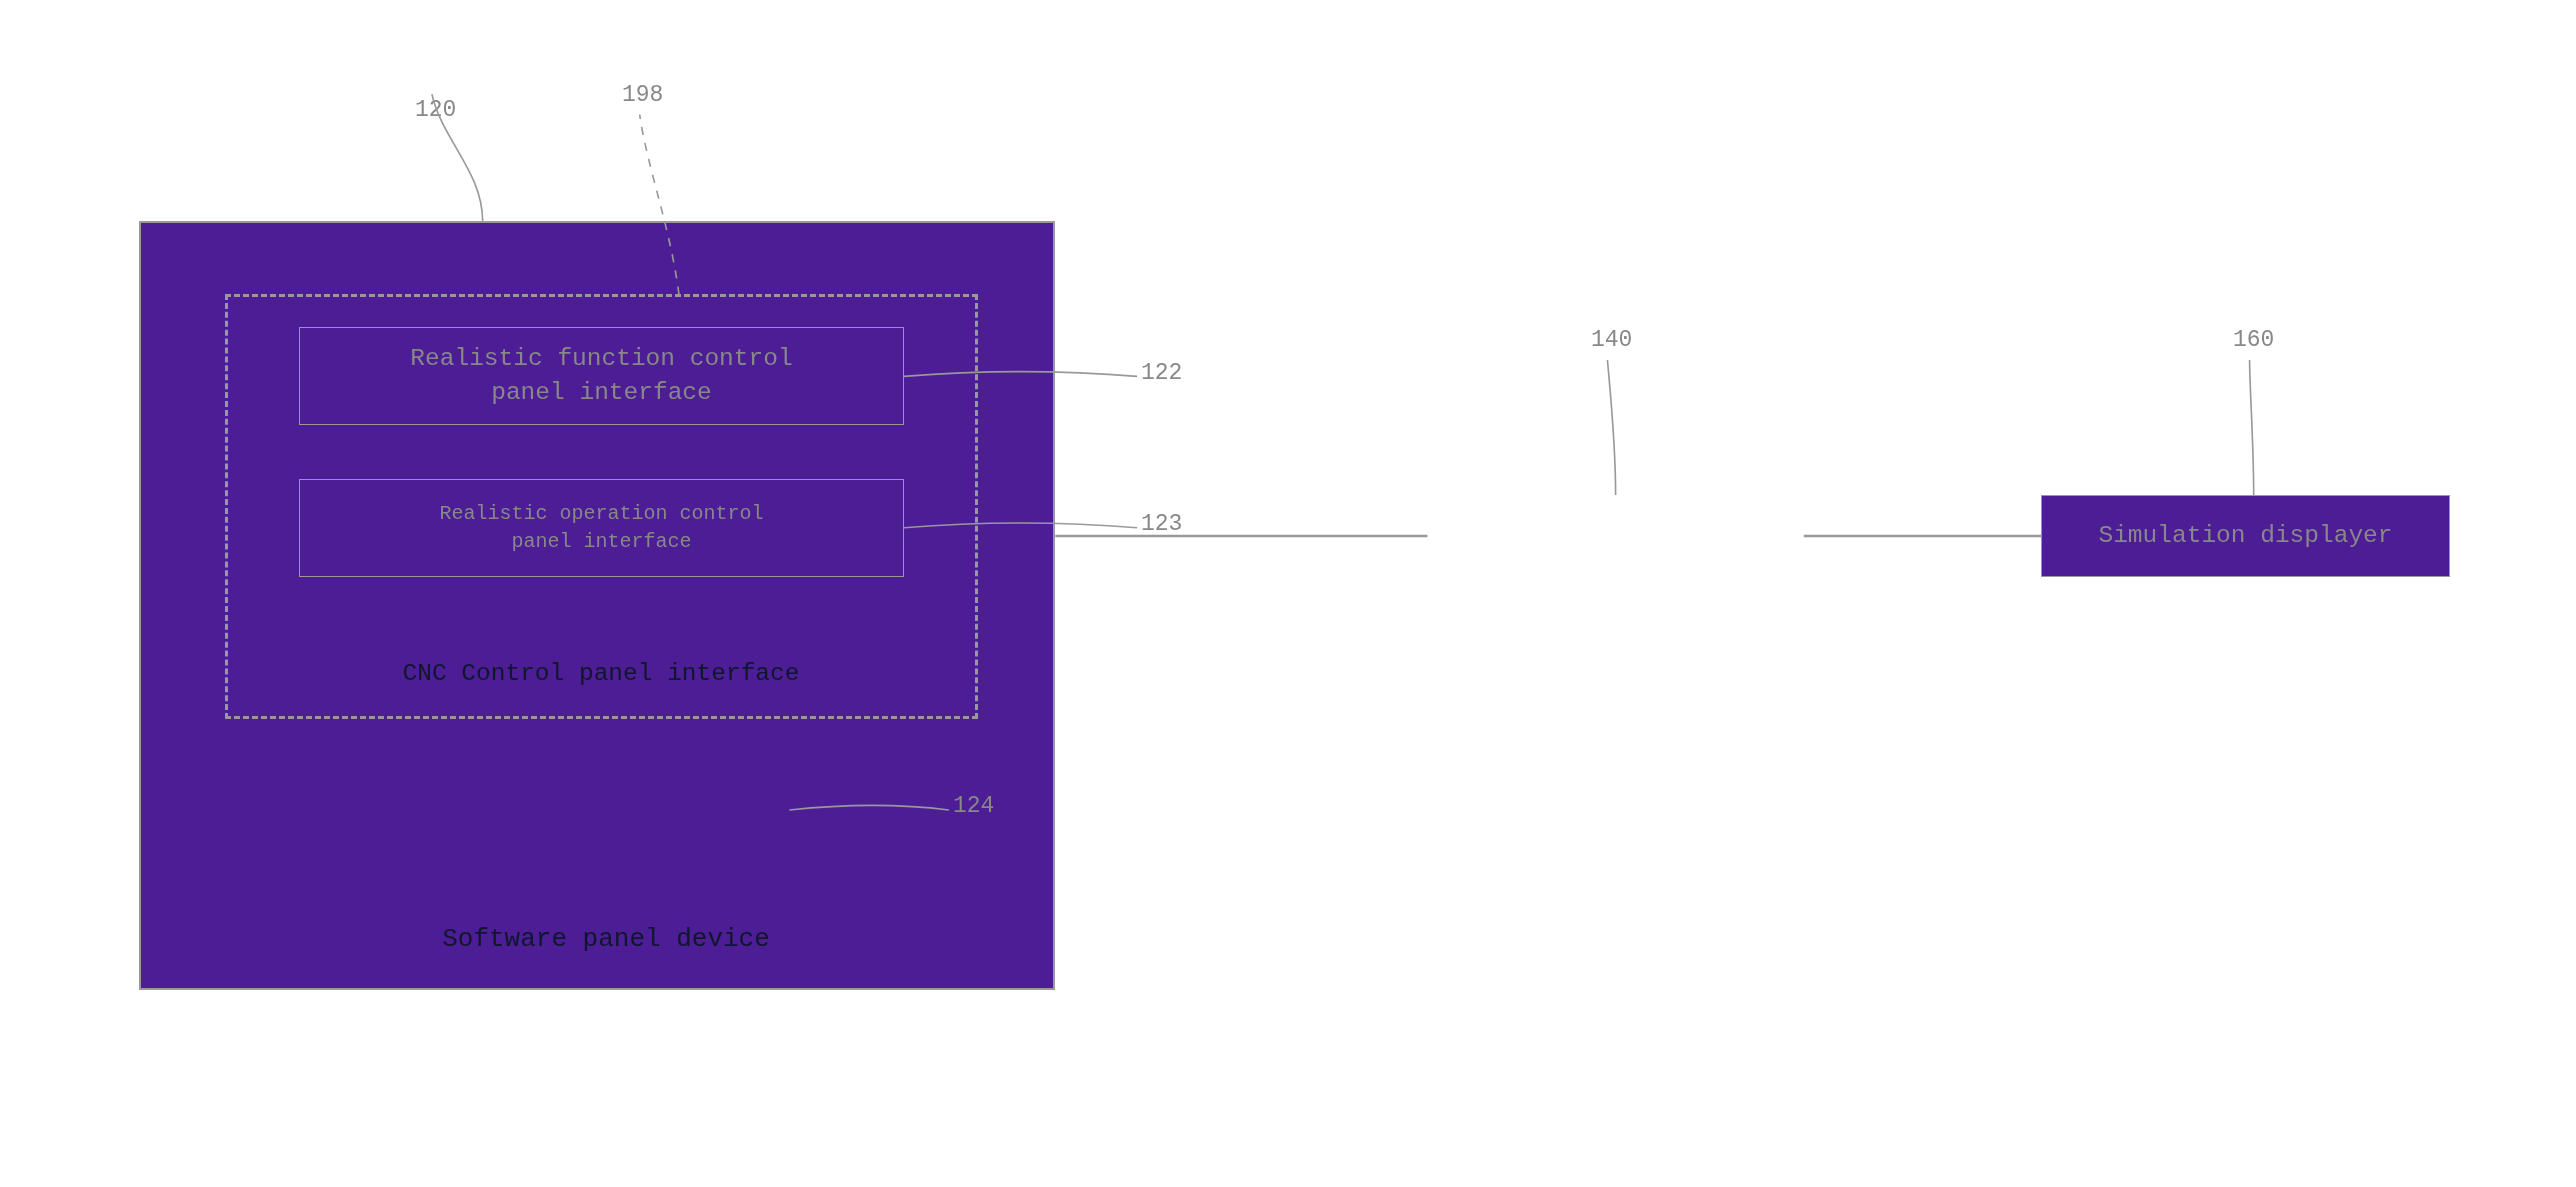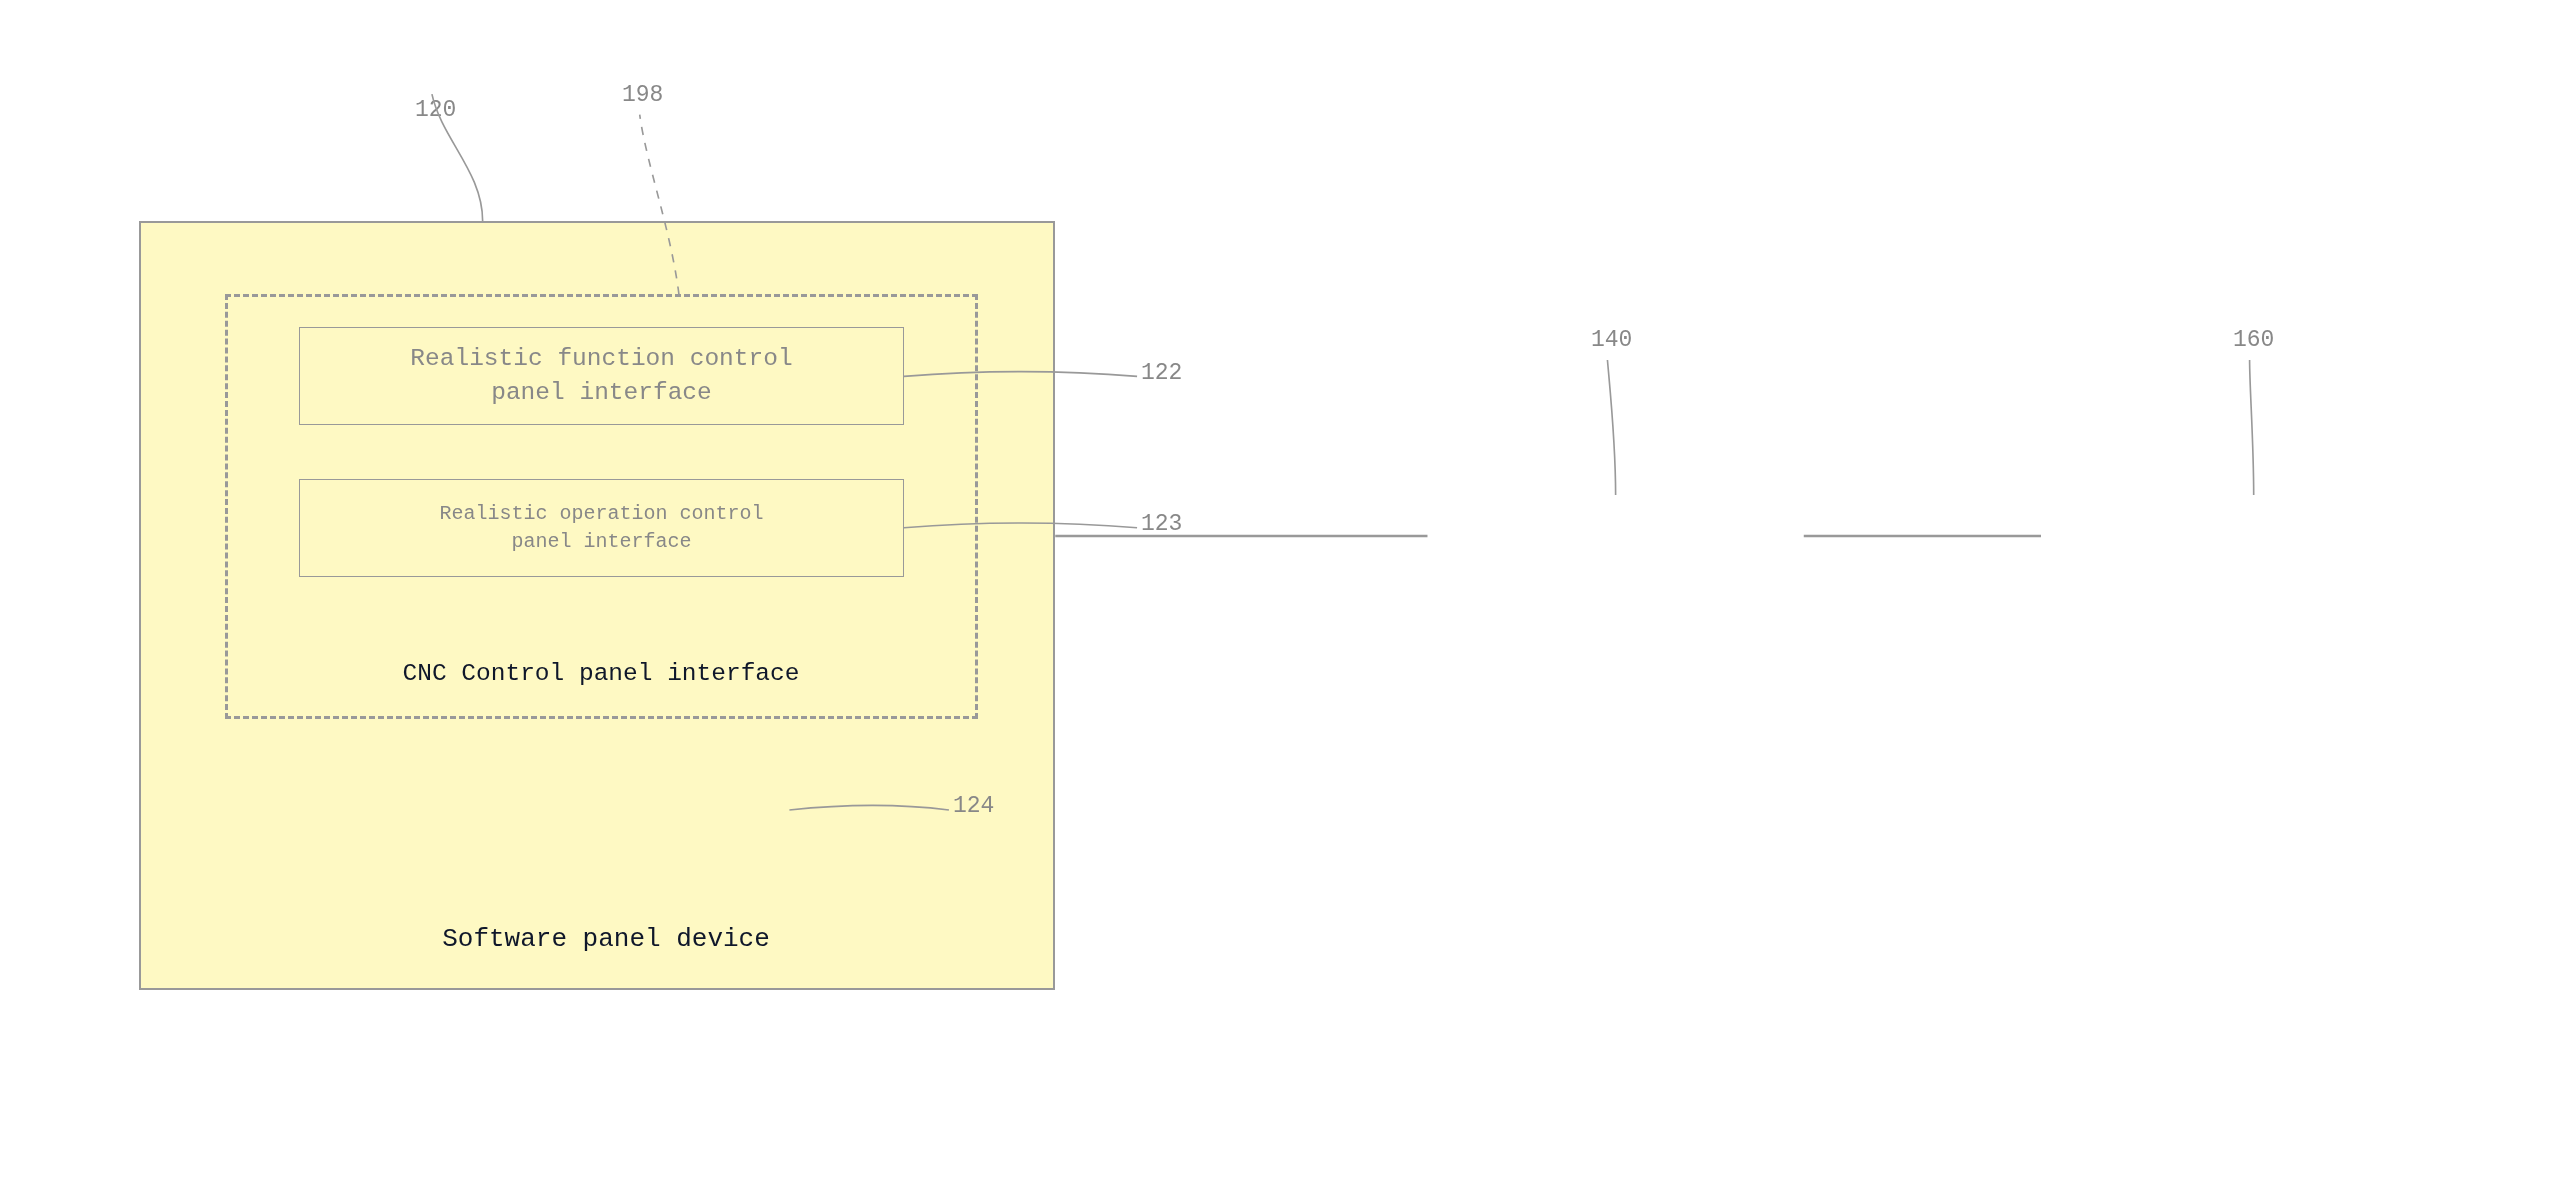--- a/index.html
+++ b/index.html
@@ -11,21 +11,21 @@
     color: #888888;
   }
   .canvas {
     position: relative;
     width: 2576px;
     height: 1188px;
   }
   .box {
     position: absolute;
     border: 1.6px solid #999999;
-    background: #fef9c3;
+    background: #4c1d95;
     display: flex;
     align-items: center;
     justify-content: center;
     text-align: center;
     line-height: 1.4;
     padding: 3.3px 6.5px;
     box-sizing: border-box;
   }
   .dashed {
     border: 3.3px dashed #999999;
@@ -68,20 +68,23 @@
 panel interface</span>
   </div>
 
   <div class="box" style="left:299px; top:479px; width:605px; height:98px;">
     <span style="white-space:pre-line; font-size:20px;">Realistic operation control
 panel interface</span>
   </div>
 
 
 
+  <div class="box" style="left:2041px; top:495px; width:409px; height:82px;">
+    <span style="font-size:24.5px;">Simulation displayer</span>
+  </div>
 
   <div class="refnum" style="left:415px; top:61px;margin-top:36px;">120</div>
   <div class="refnum" style="left:622px; top:82px;">198</div>
   <div class="refnum" style="left:1141px; top:360px;">122</div>
   <div class="refnum" style="left:1141px; top:511px;">123</div>
   <div class="refnum" style="left:953px; top:793px;">124</div>
   <div class="refnum" style="left:1591px; top:327px;">140</div>
   <div class="refnum" style="left:2233px; top:327px;">160</div>
 
   <svg class="overlay" viewBox="0 0 3149 1452">

